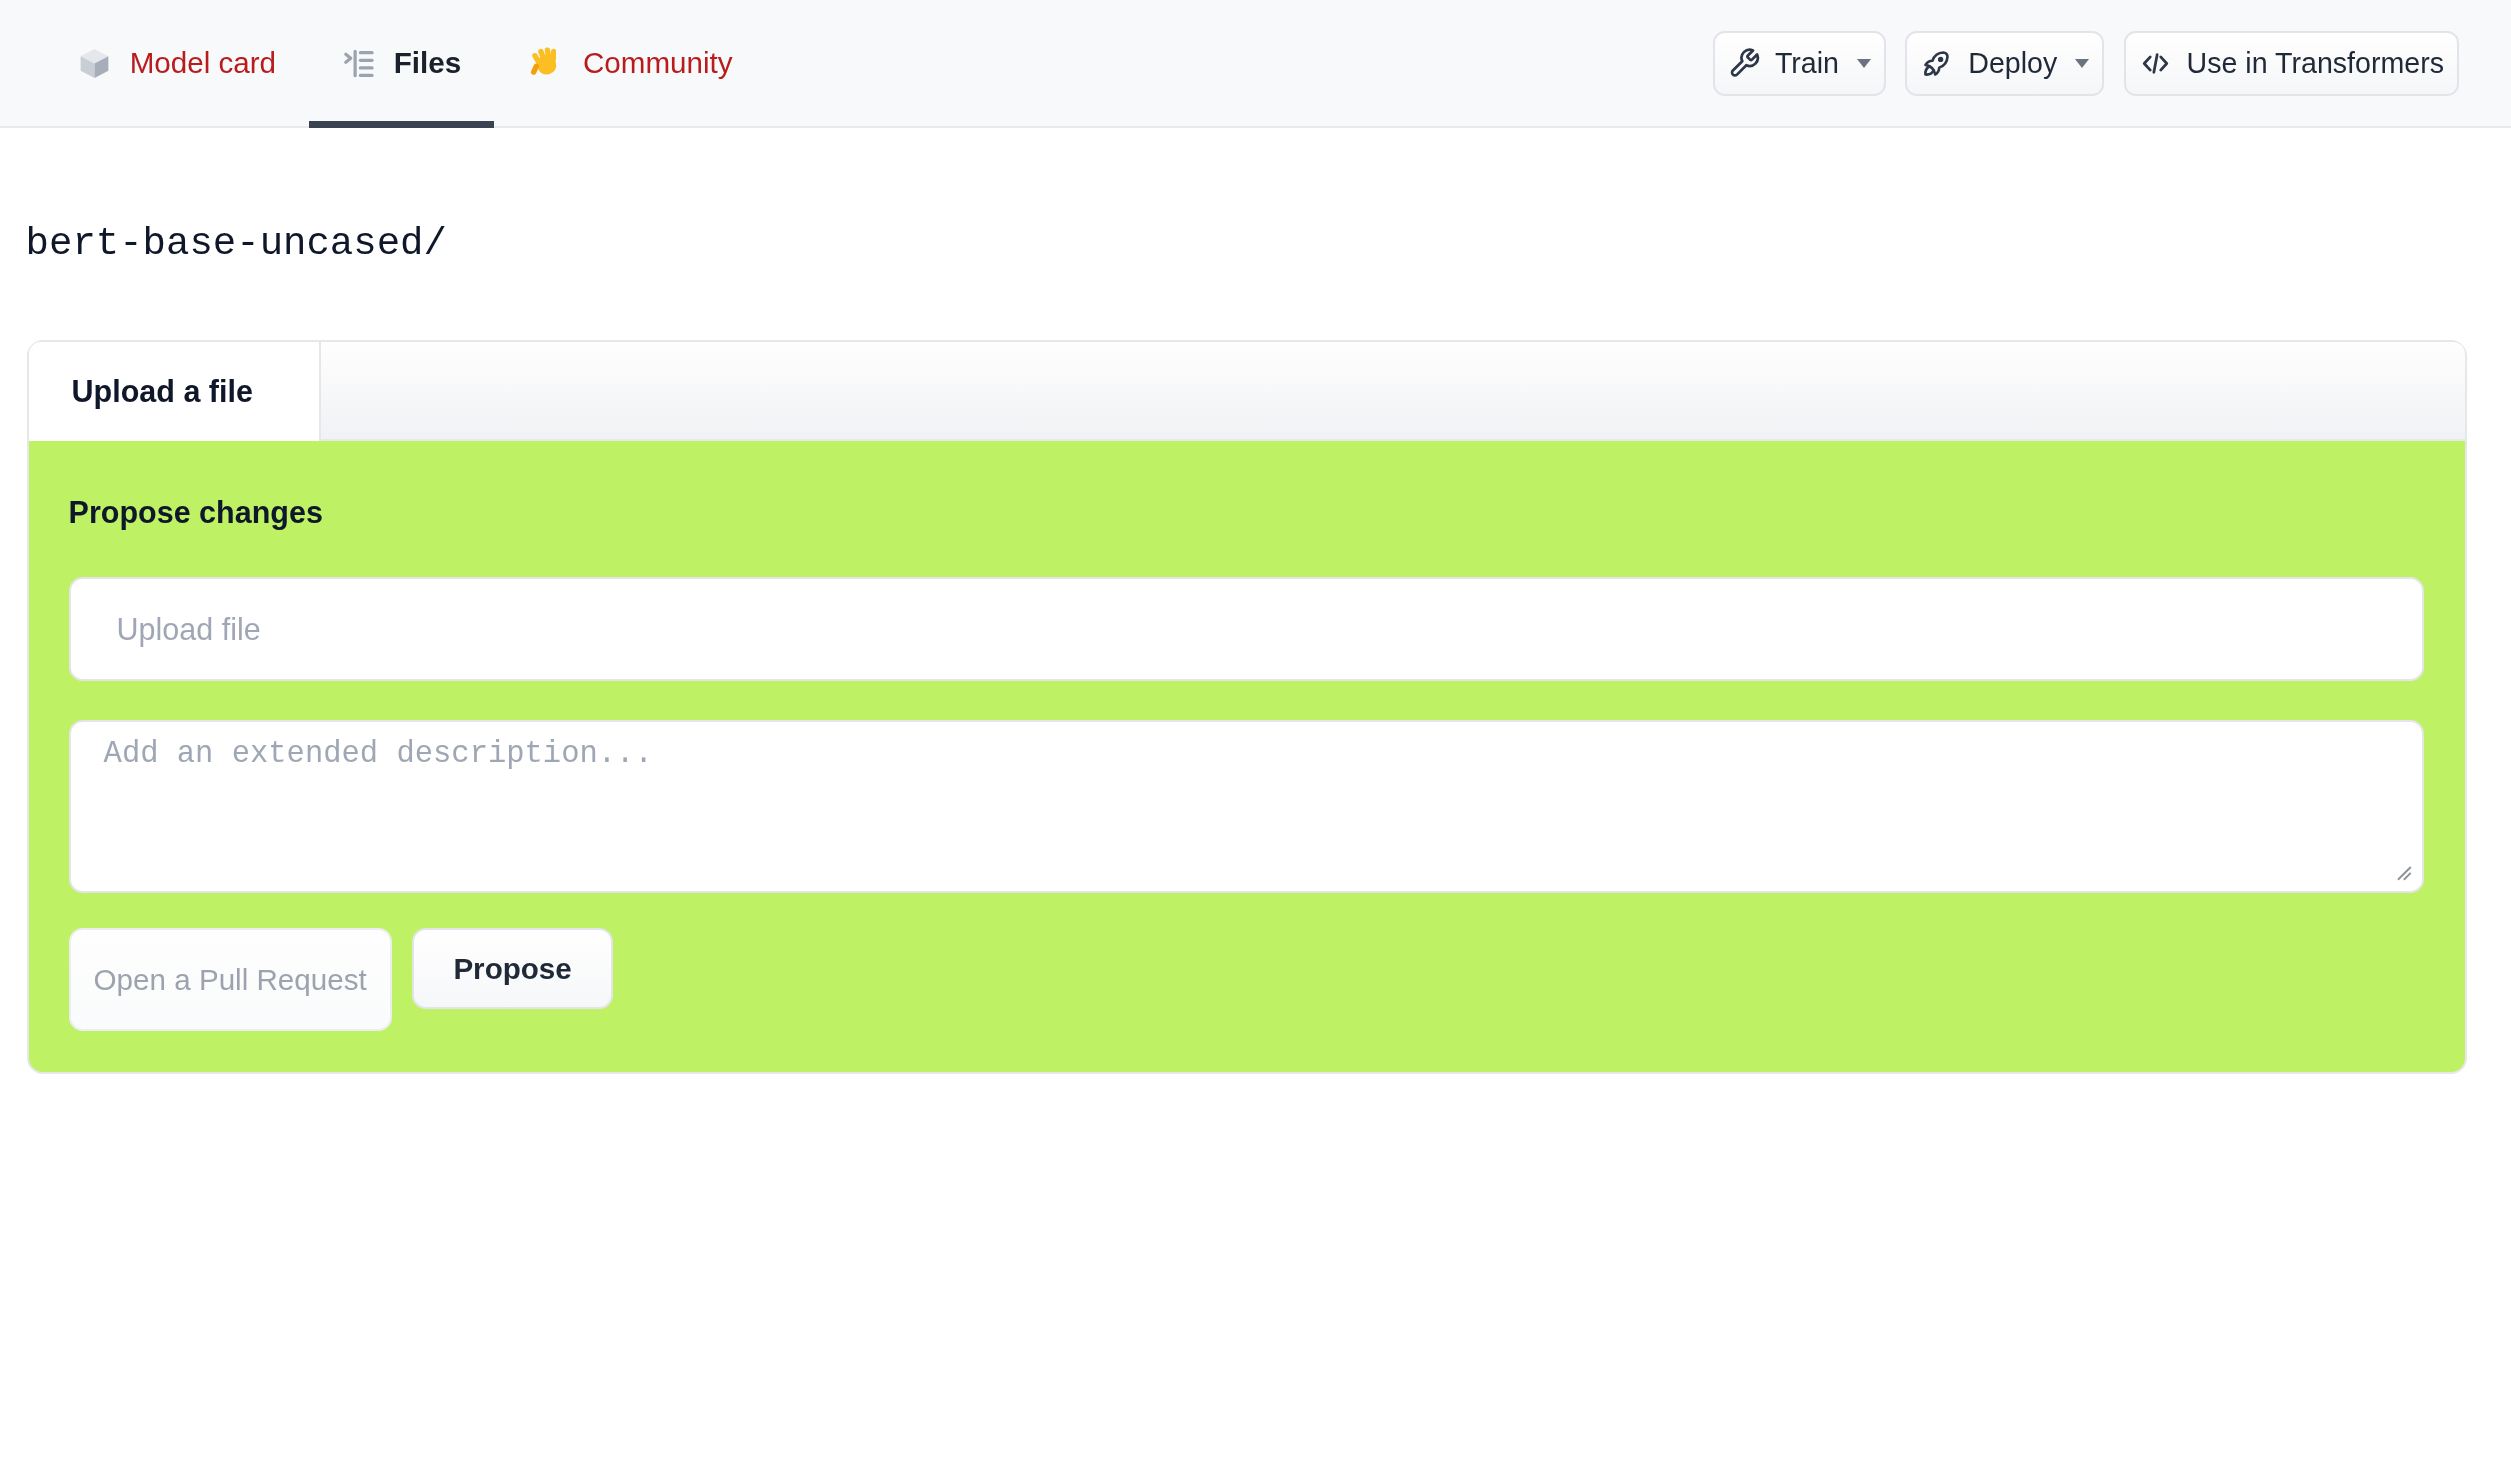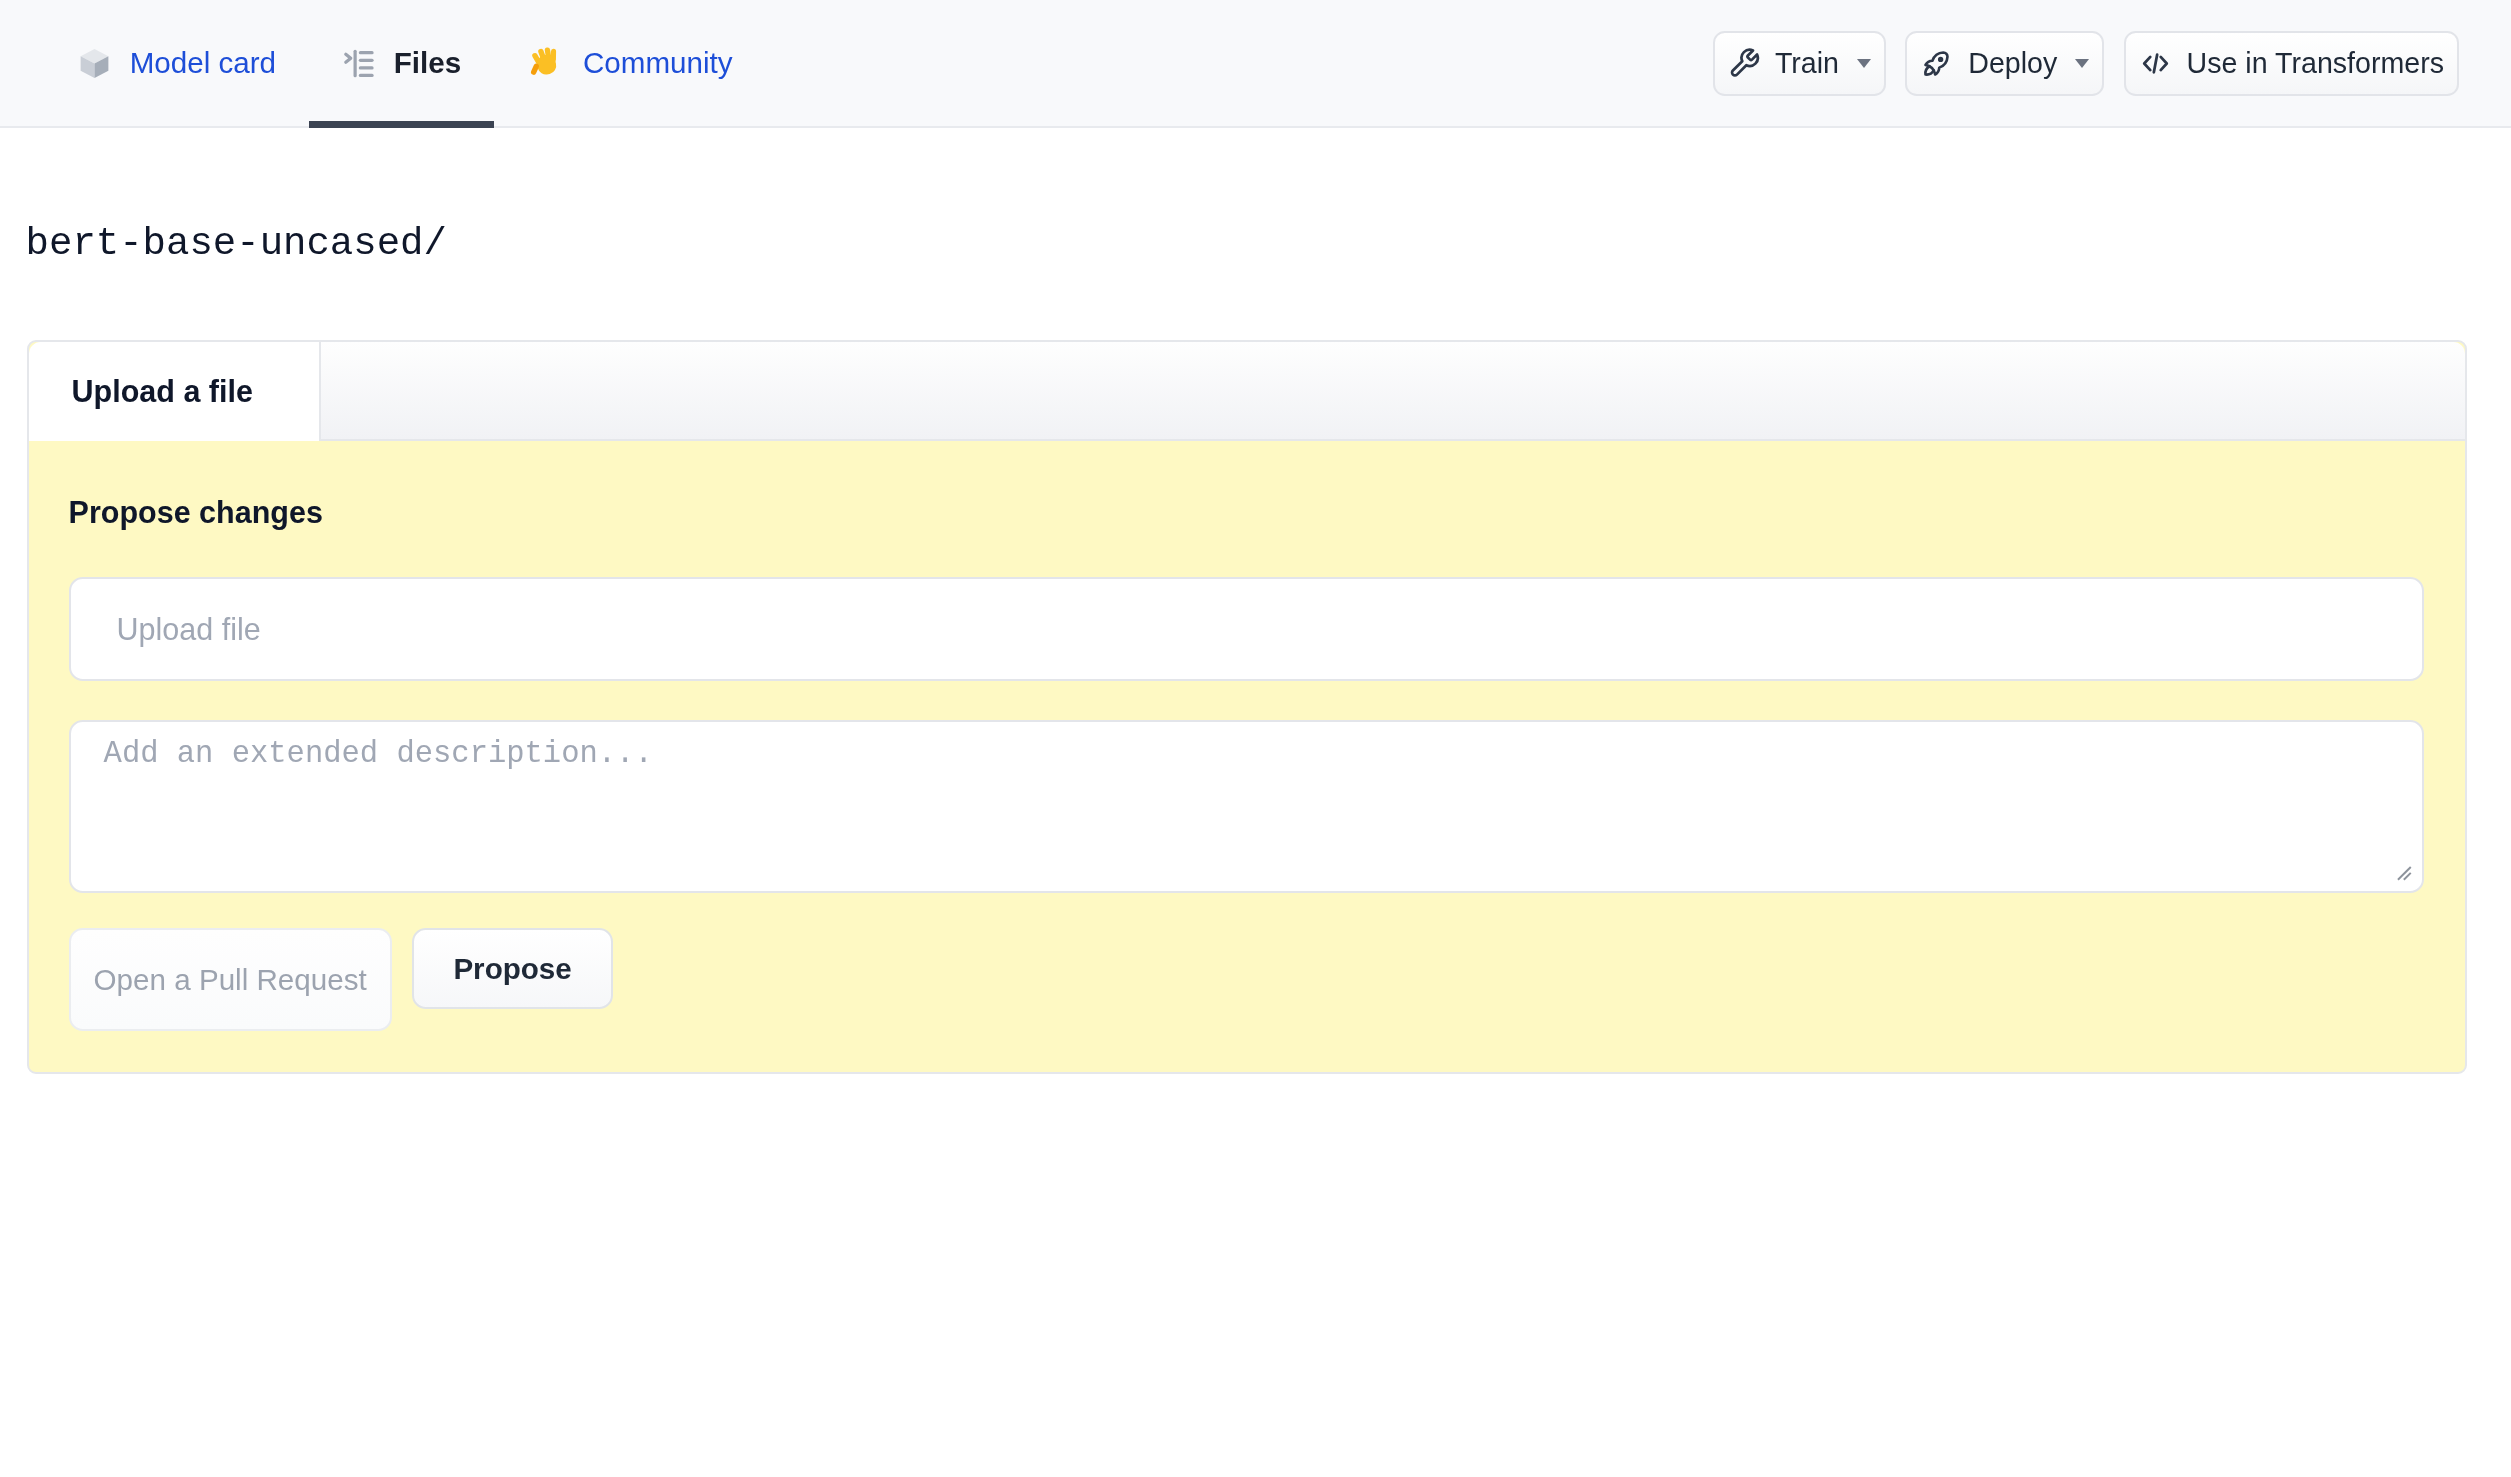--- a/index.html
+++ b/index.html
@@ -14,21 +14,21 @@
   
   .topnav {
     height:128px; background:#f8f9fb;
     border-bottom:2px solid #e8eaee;
     display:flex; align-items:stretch;
     padding:0 53px 0 43px;
   }
   .nav-tabs { display:flex; align-items:stretch; }
   .nav-tab {
     display:flex; align-items:center; gap:16.7px;
-    padding:0 33px; font-size:29.6px; color:#1d4ed8;
+    padding:0 33px; font-size:29.6px; color:#b91c1c;
     position:relative; cursor:pointer; white-space:nowrap;
   }
   .nav-tab.active { color:#1a202c; font-weight:700; }
   .nav-tab.active::after {
     content:""; position:absolute; left:0; right:0; bottom:-2px;
     height:6.9px; background:#3b4352;
   }
   .nav-actions { margin-left:auto; display:flex; align-items:center; gap:19.7px; }
   .btn {
     display:flex; align-items:center; gap:14.8px;
@@ -47,22 +47,22 @@
   
   .breadcrumb {
     margin:91px 0 0 25.6px;
     font-family:"Liberation Mono", monospace;
     font-size:39px; line-height:51px; color:#0f172a;
   }
 
   
   .card {
     margin:70px 45px 0 26.6px;
-    border:2px solid #e5e7eb; border-radius:9px;
-    background:#fef9c3;
+    border:2px solid #e5e7eb; border-radius:16px;
+    background:#bef264;
   }
   .tabbar { display:flex; height:99px; border-radius:11.8px 11.8px 0 0; overflow:hidden; }
   .tab-upload {
     width:292px; background:#ffffff;
     border-right:2px solid #e5e7eb;
     display:flex; align-items:center; padding-left:43px;
     font-size:30.5px; font-weight:700; color:#0f172a; cursor:pointer;
     white-space:nowrap;
   }
   .tabbar-fill {

